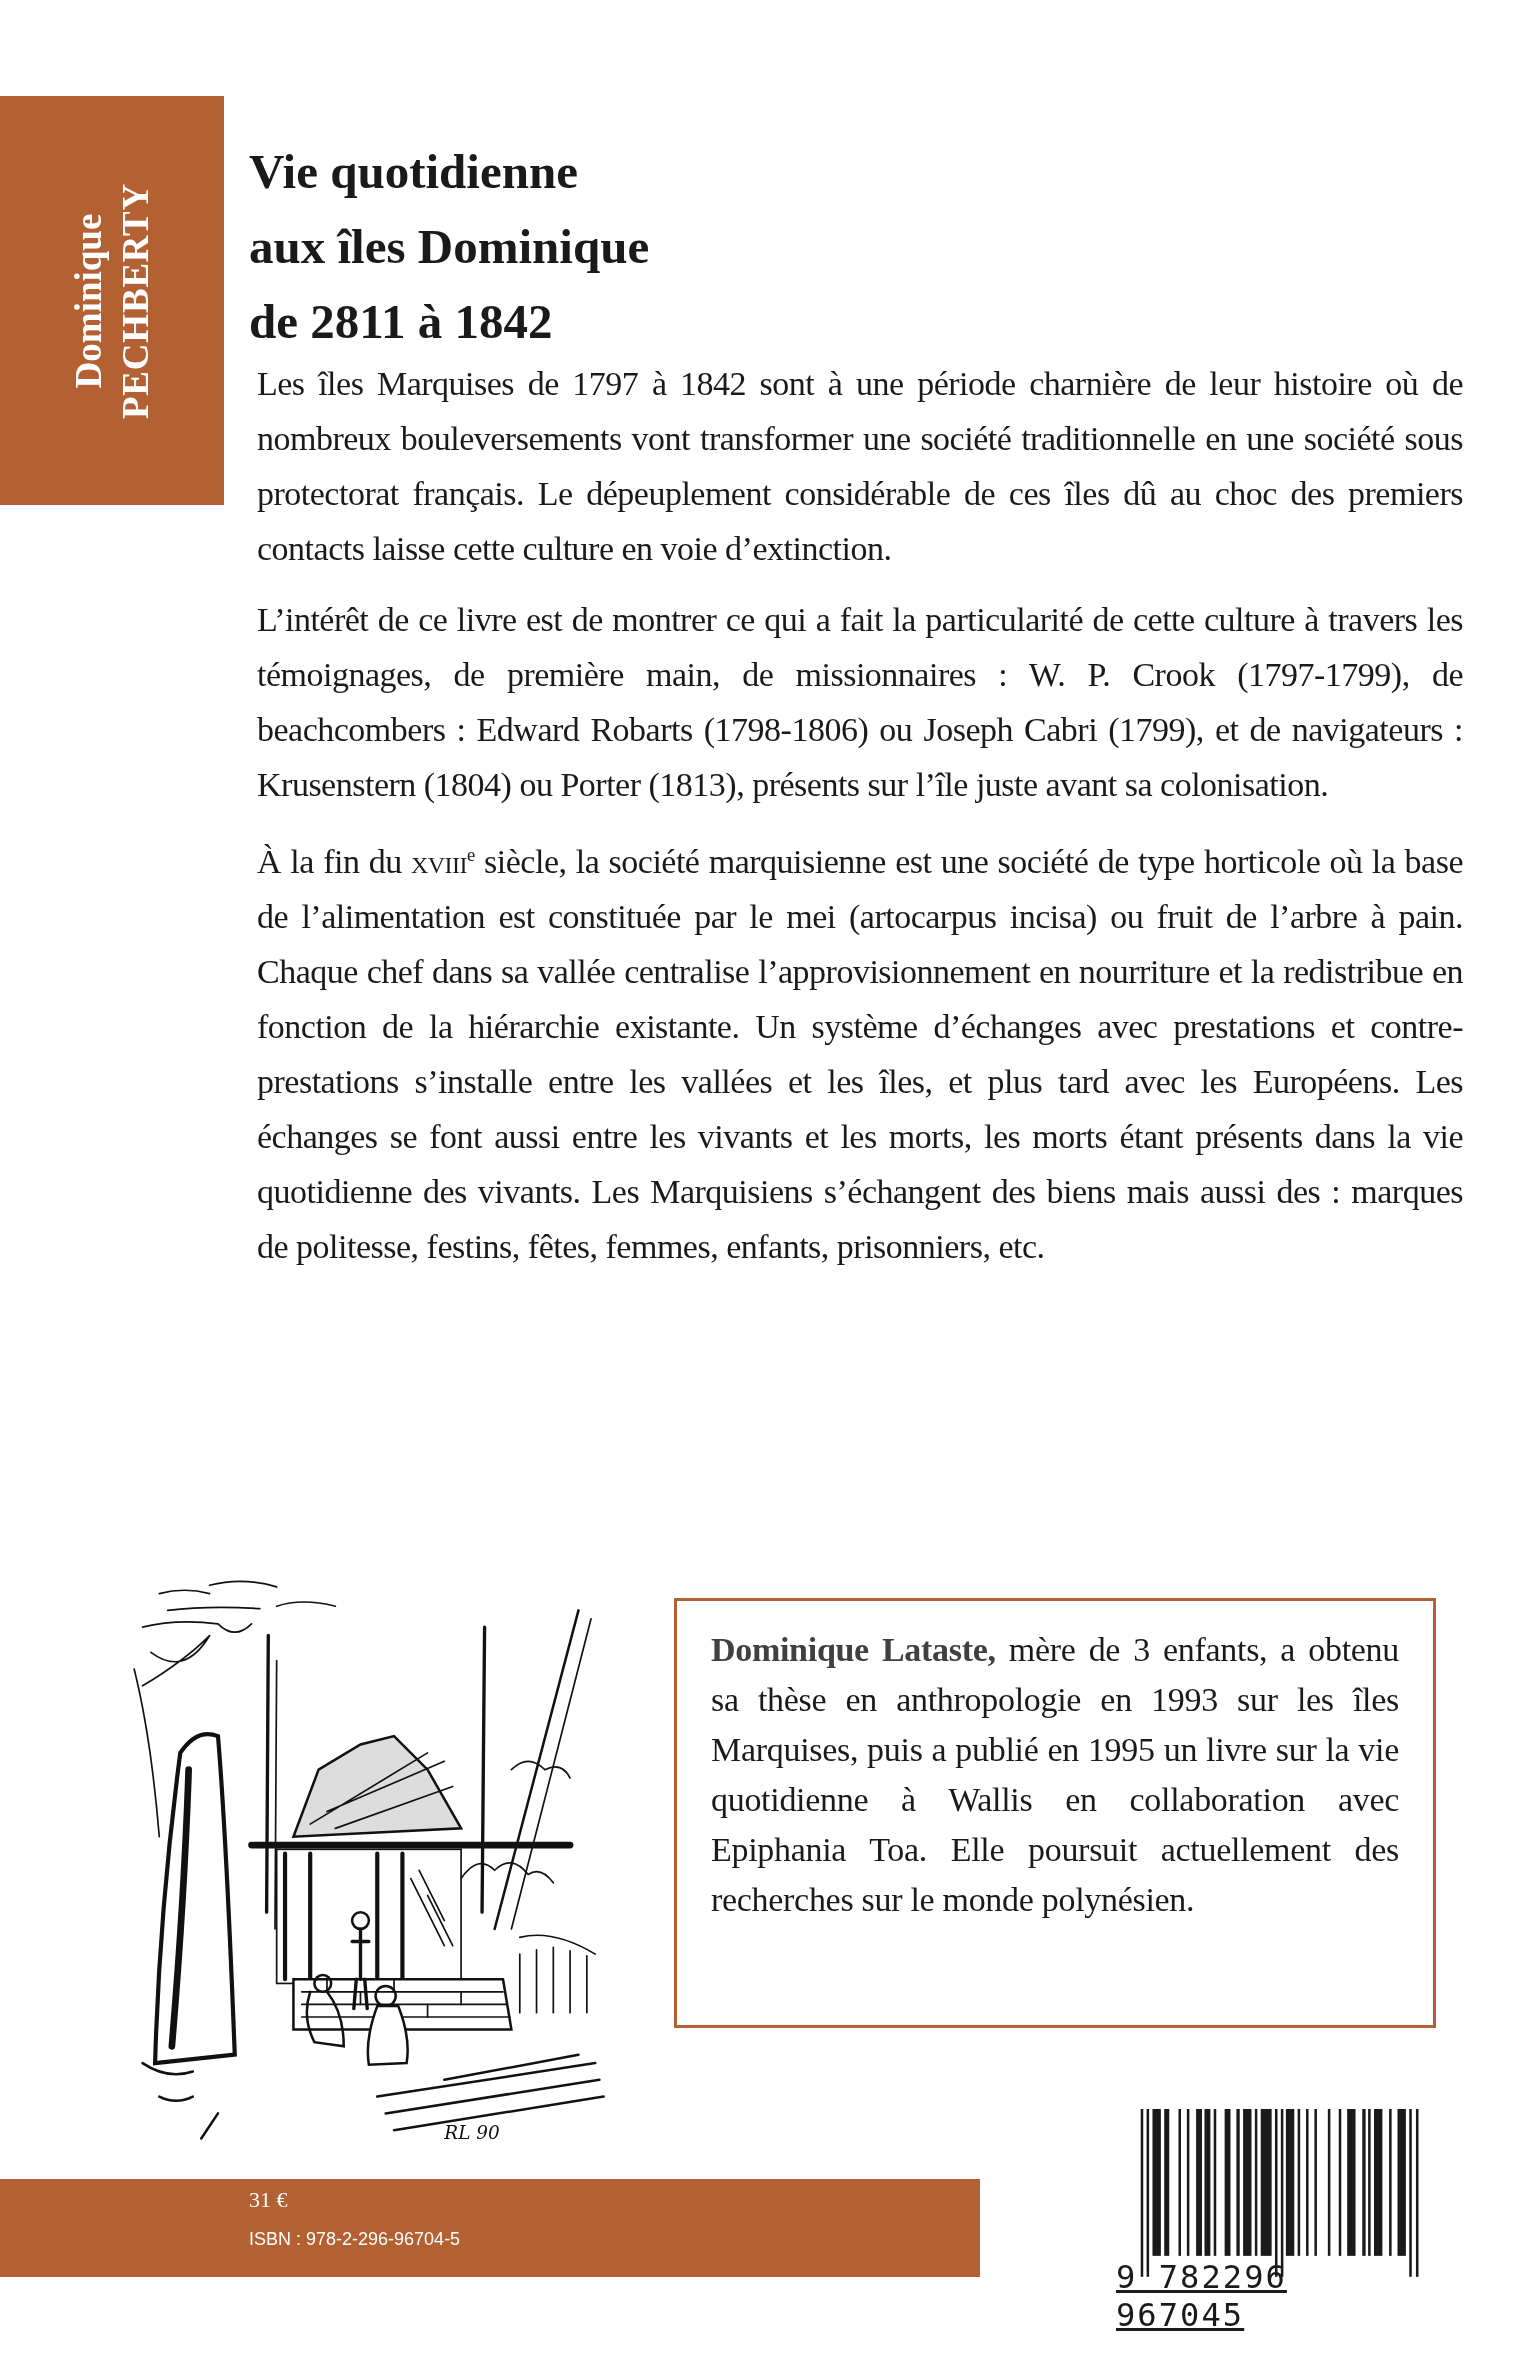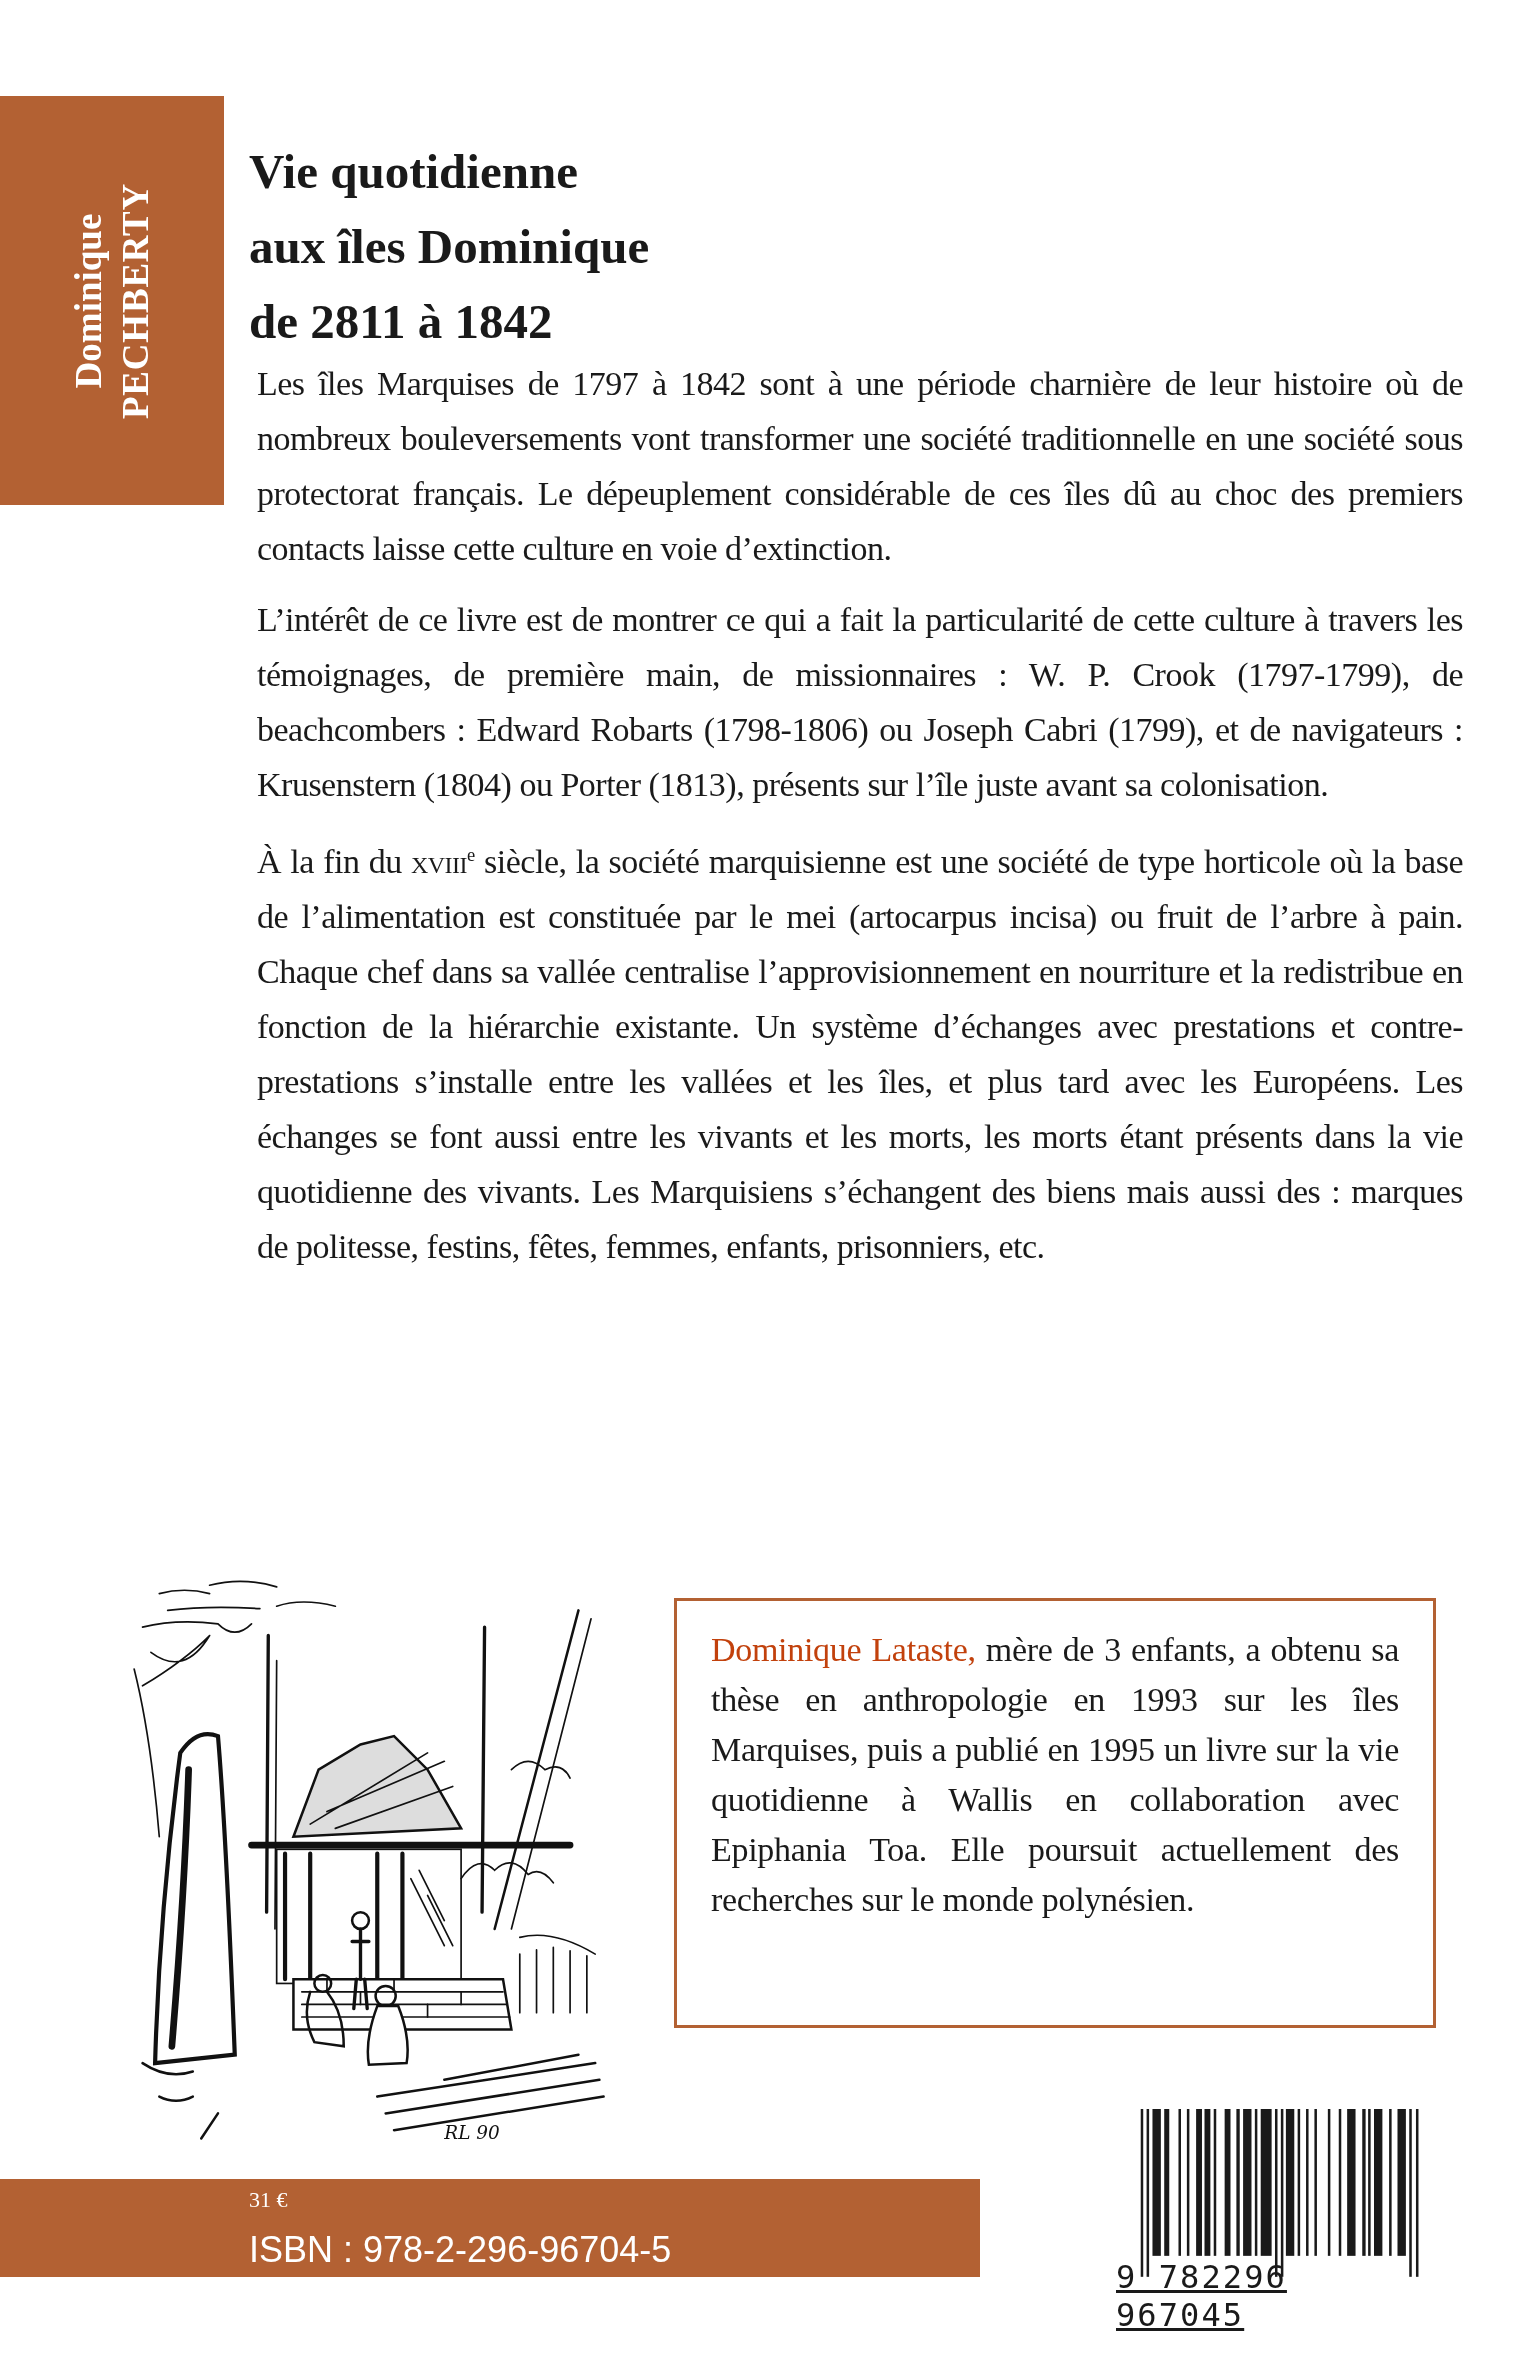--- a/index.html
+++ b/index.html
@@ -25,27 +25,27 @@
   .blurb p { margin: 16px; }
   .blurb sup { font-size: 18.5px; }
   .smallcaps { font-variant: small-caps; }
 
   .illustration { position: absolute; left: 109px; top: 1560px; width: 503px; height: 587px; }
 
   .bio-box { position: absolute; left: 674px; top: 1598px; width: 762px; height: 430px;
              border: 3.4px solid #B36133; box-sizing: border-box; }
   .bio-text { position: absolute; left: 34px; top: 23.5px; width: 688px;
               font-size: 34px; line-height: 50px; text-align: justify; letter-spacing: -0.3px; }
-  .bio-name { color: #c2410c; font-weight: normal; }
+  .bio-name { color: #404040; font-weight: bold; }
 
   .price-band { position: absolute; left: 0; top: 2179px; width: 980px; height: 98px;
                 background: #B36133; color: #ffffff; }
   .price { position: absolute; left: 249px; top: 8.4px; font-size: 22px;
            font-family: "Liberation Serif", serif; }
-  .isbn { position: absolute; left: 249px; top: 50px; font-size: 36px;
+  .isbn { position: absolute; left: 249px; top: 50px; font-size: 18px;
           font-family: "Liberation Sans", sans-serif; }
 
   .barcode { position: absolute; left: 1118px; top: 2109px; width: 319px; height: 193px; }
   .barcode-digits { position: absolute; left: 1116px; top: 2258px; width: 319px;
                     font-family: "DejaVu Sans Mono", monospace; font-size: 32px;
                     letter-spacing: 2.1px; color: #1a1a1a; background: transparent; text-decoration: underline; }
 </style>
 </head>
 <body>
 

